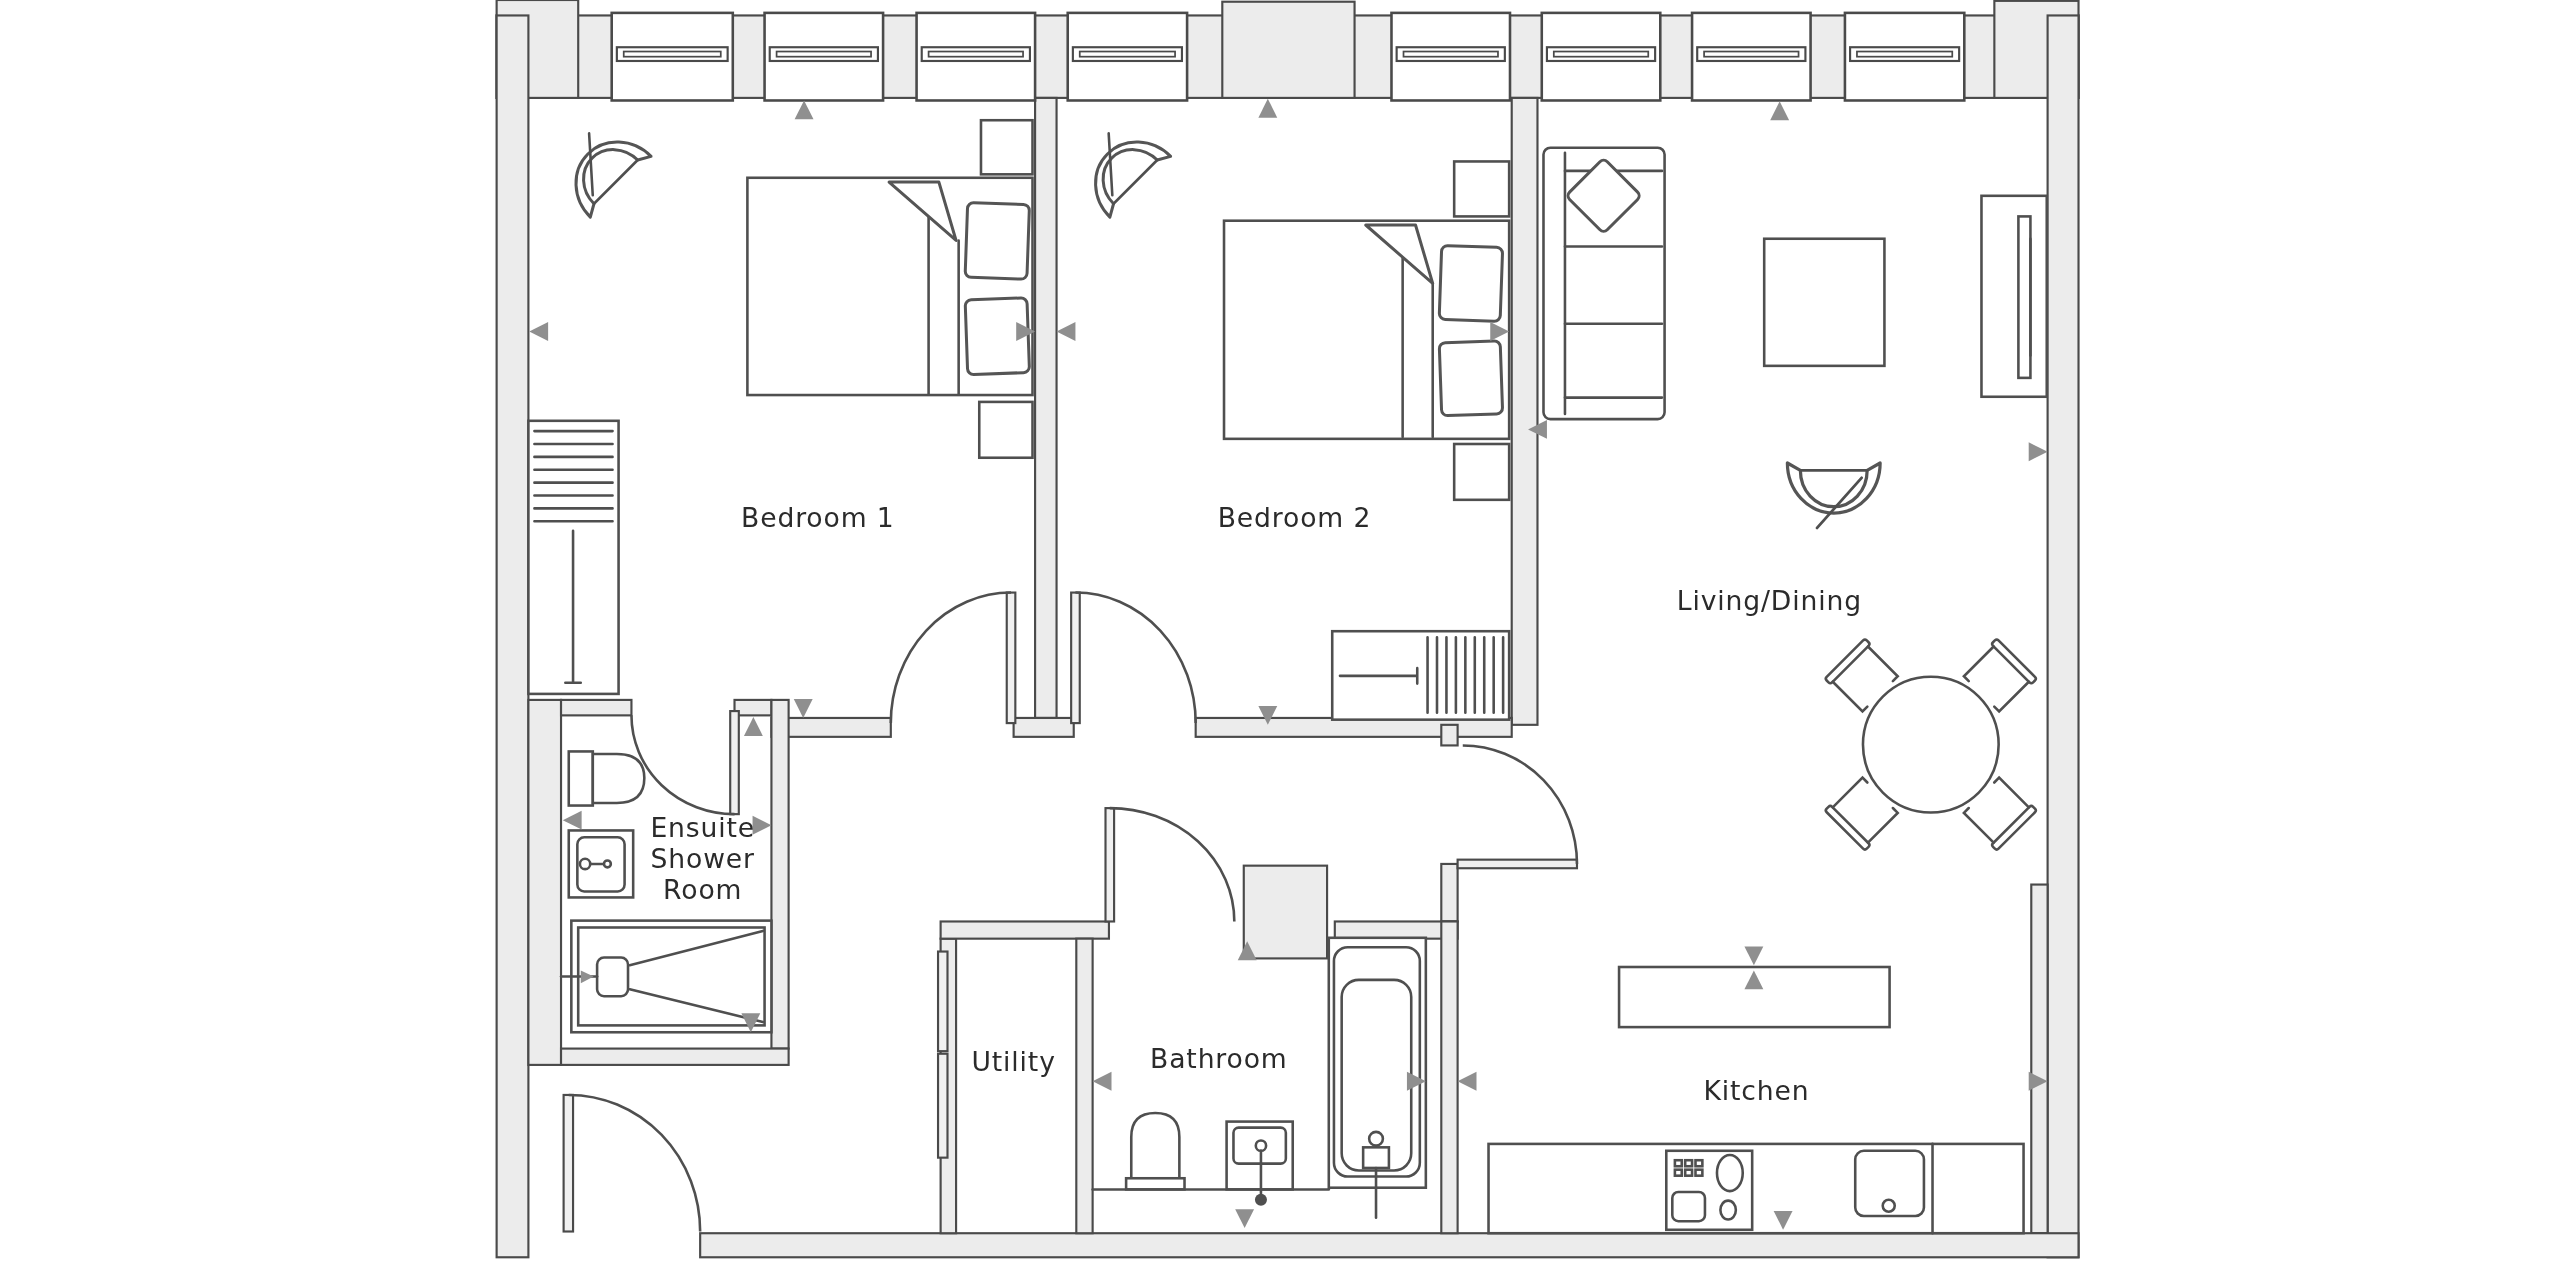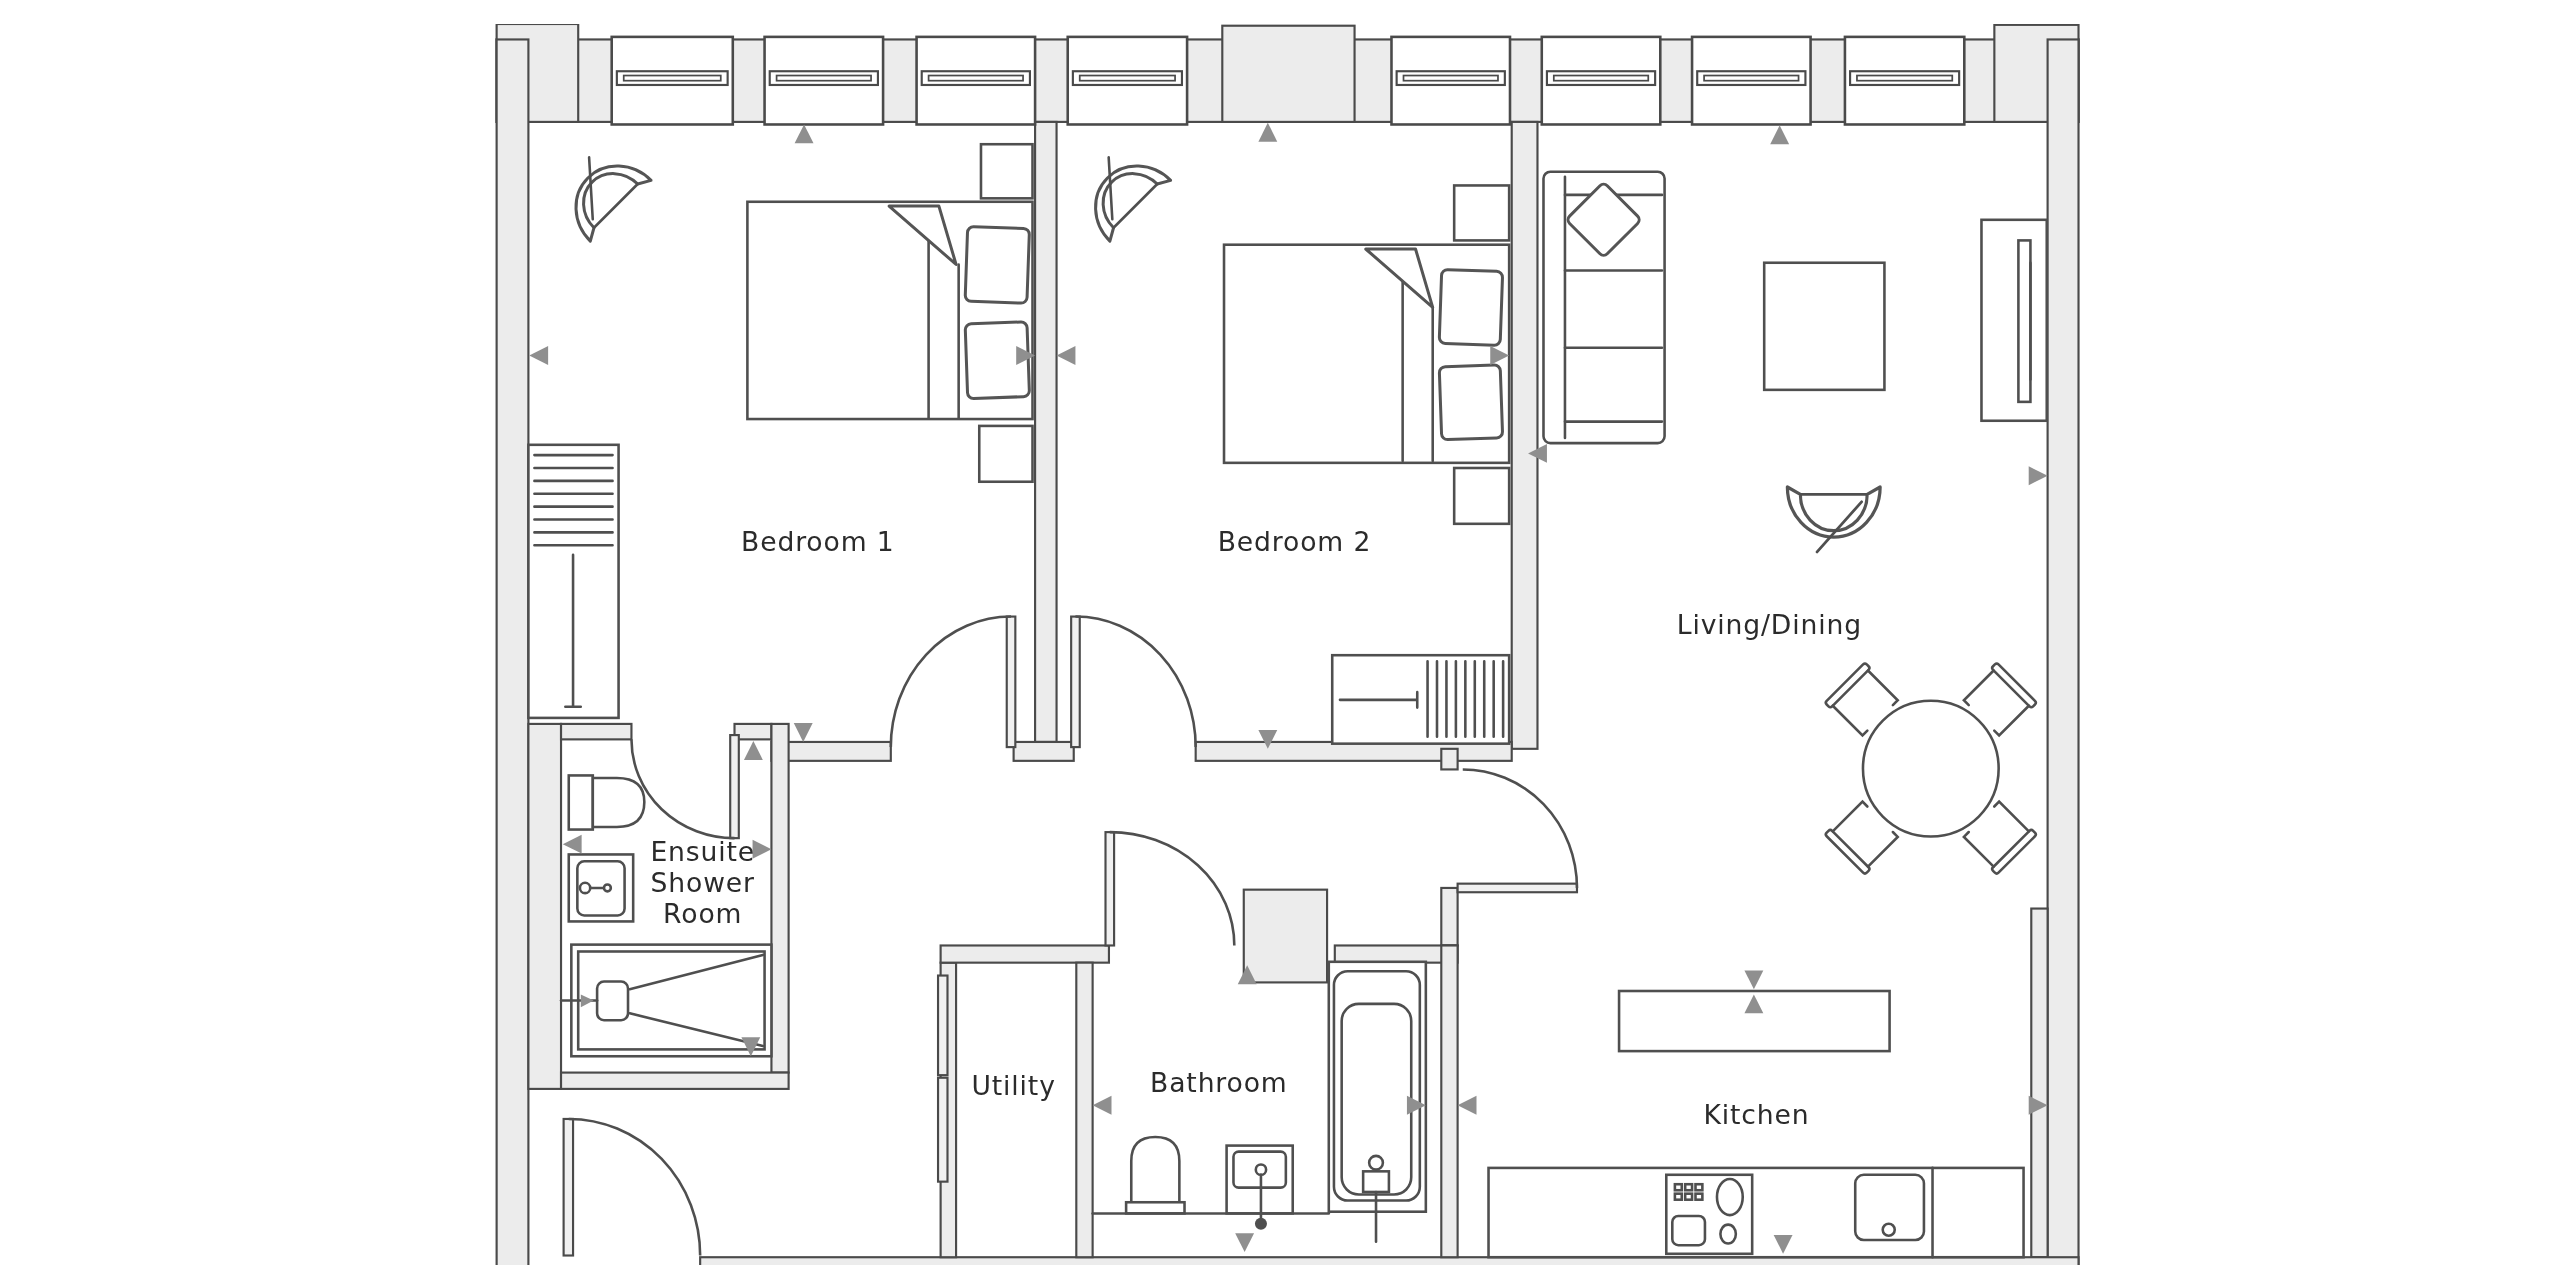--- a/index.html
+++ b/index.html
@@ -1,17 +1,17 @@
 <!DOCTYPE html>
 <html style="font-size:13.7px"><head>
 <meta charset="utf-8">
 <style>
   html,body{margin:0;padding:0;background:#ffffff;}
   body{width:2576px;height:1265px;position:relative;font-family:"DejaVu Sans","Liberation Sans",sans-serif;}
-  #plan-wrap{position:absolute;inset:0;margin-top:24px;}
+  #plan-wrap{position:absolute;inset:0;}
   svg{display:block;}
   .wall{fill:#ececec;stroke:#4a4a4a;stroke-width:2.5;}
   .winbox{fill:#ffffff;stroke:#4a4a4a;stroke-width:3;}
   .winband{fill:#ffffff;stroke:#4a4a4a;stroke-width:2.5;}
   .wininner{fill:none;stroke:#4a4a4a;stroke-width:2;}
   .furn{fill:#ffffff;stroke:#4f4f4f;stroke-width:3;}
   .furn-line{fill:none;stroke:#4f4f4f;stroke-width:3;stroke-linecap:round;}
   .soft{fill:#ffffff;stroke:#555555;stroke-width:3.5;stroke-linejoin:round;}
   .door-leaf{fill:#f0f0f0;stroke:#4a4a4a;stroke-width:2.5;}
   .door-arc{fill:none;stroke:#4f4f4f;stroke-width:3;}

